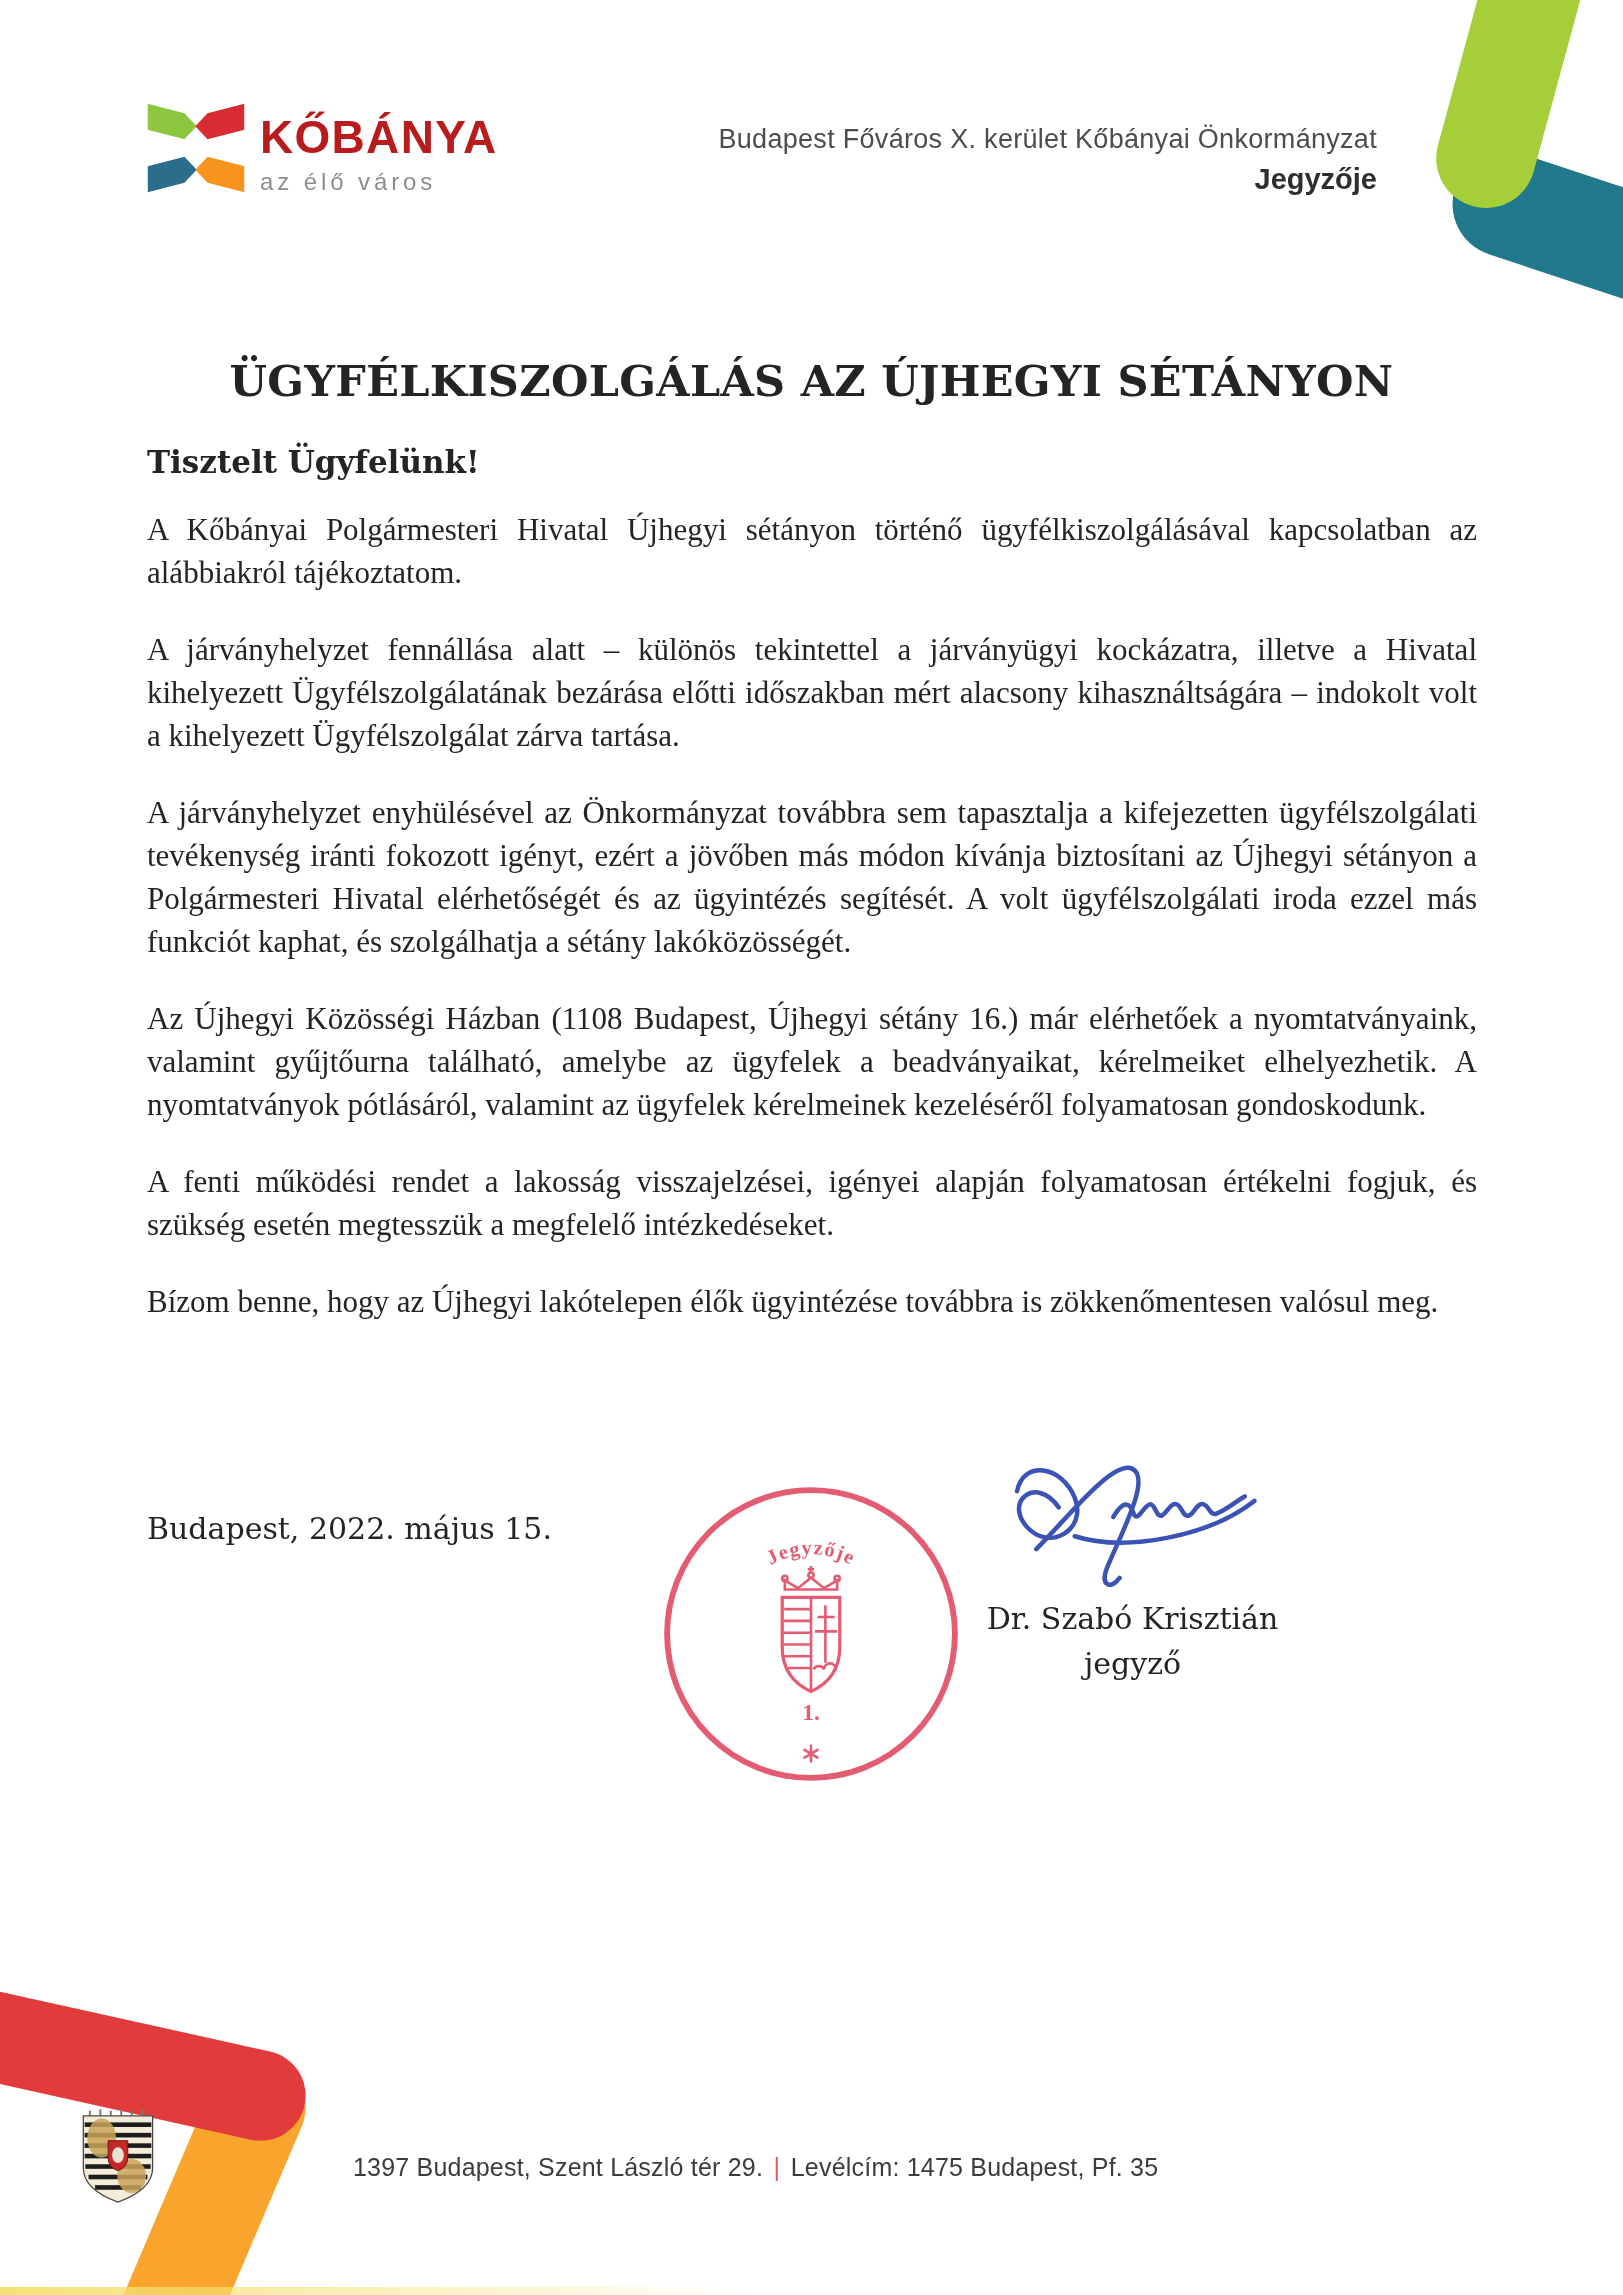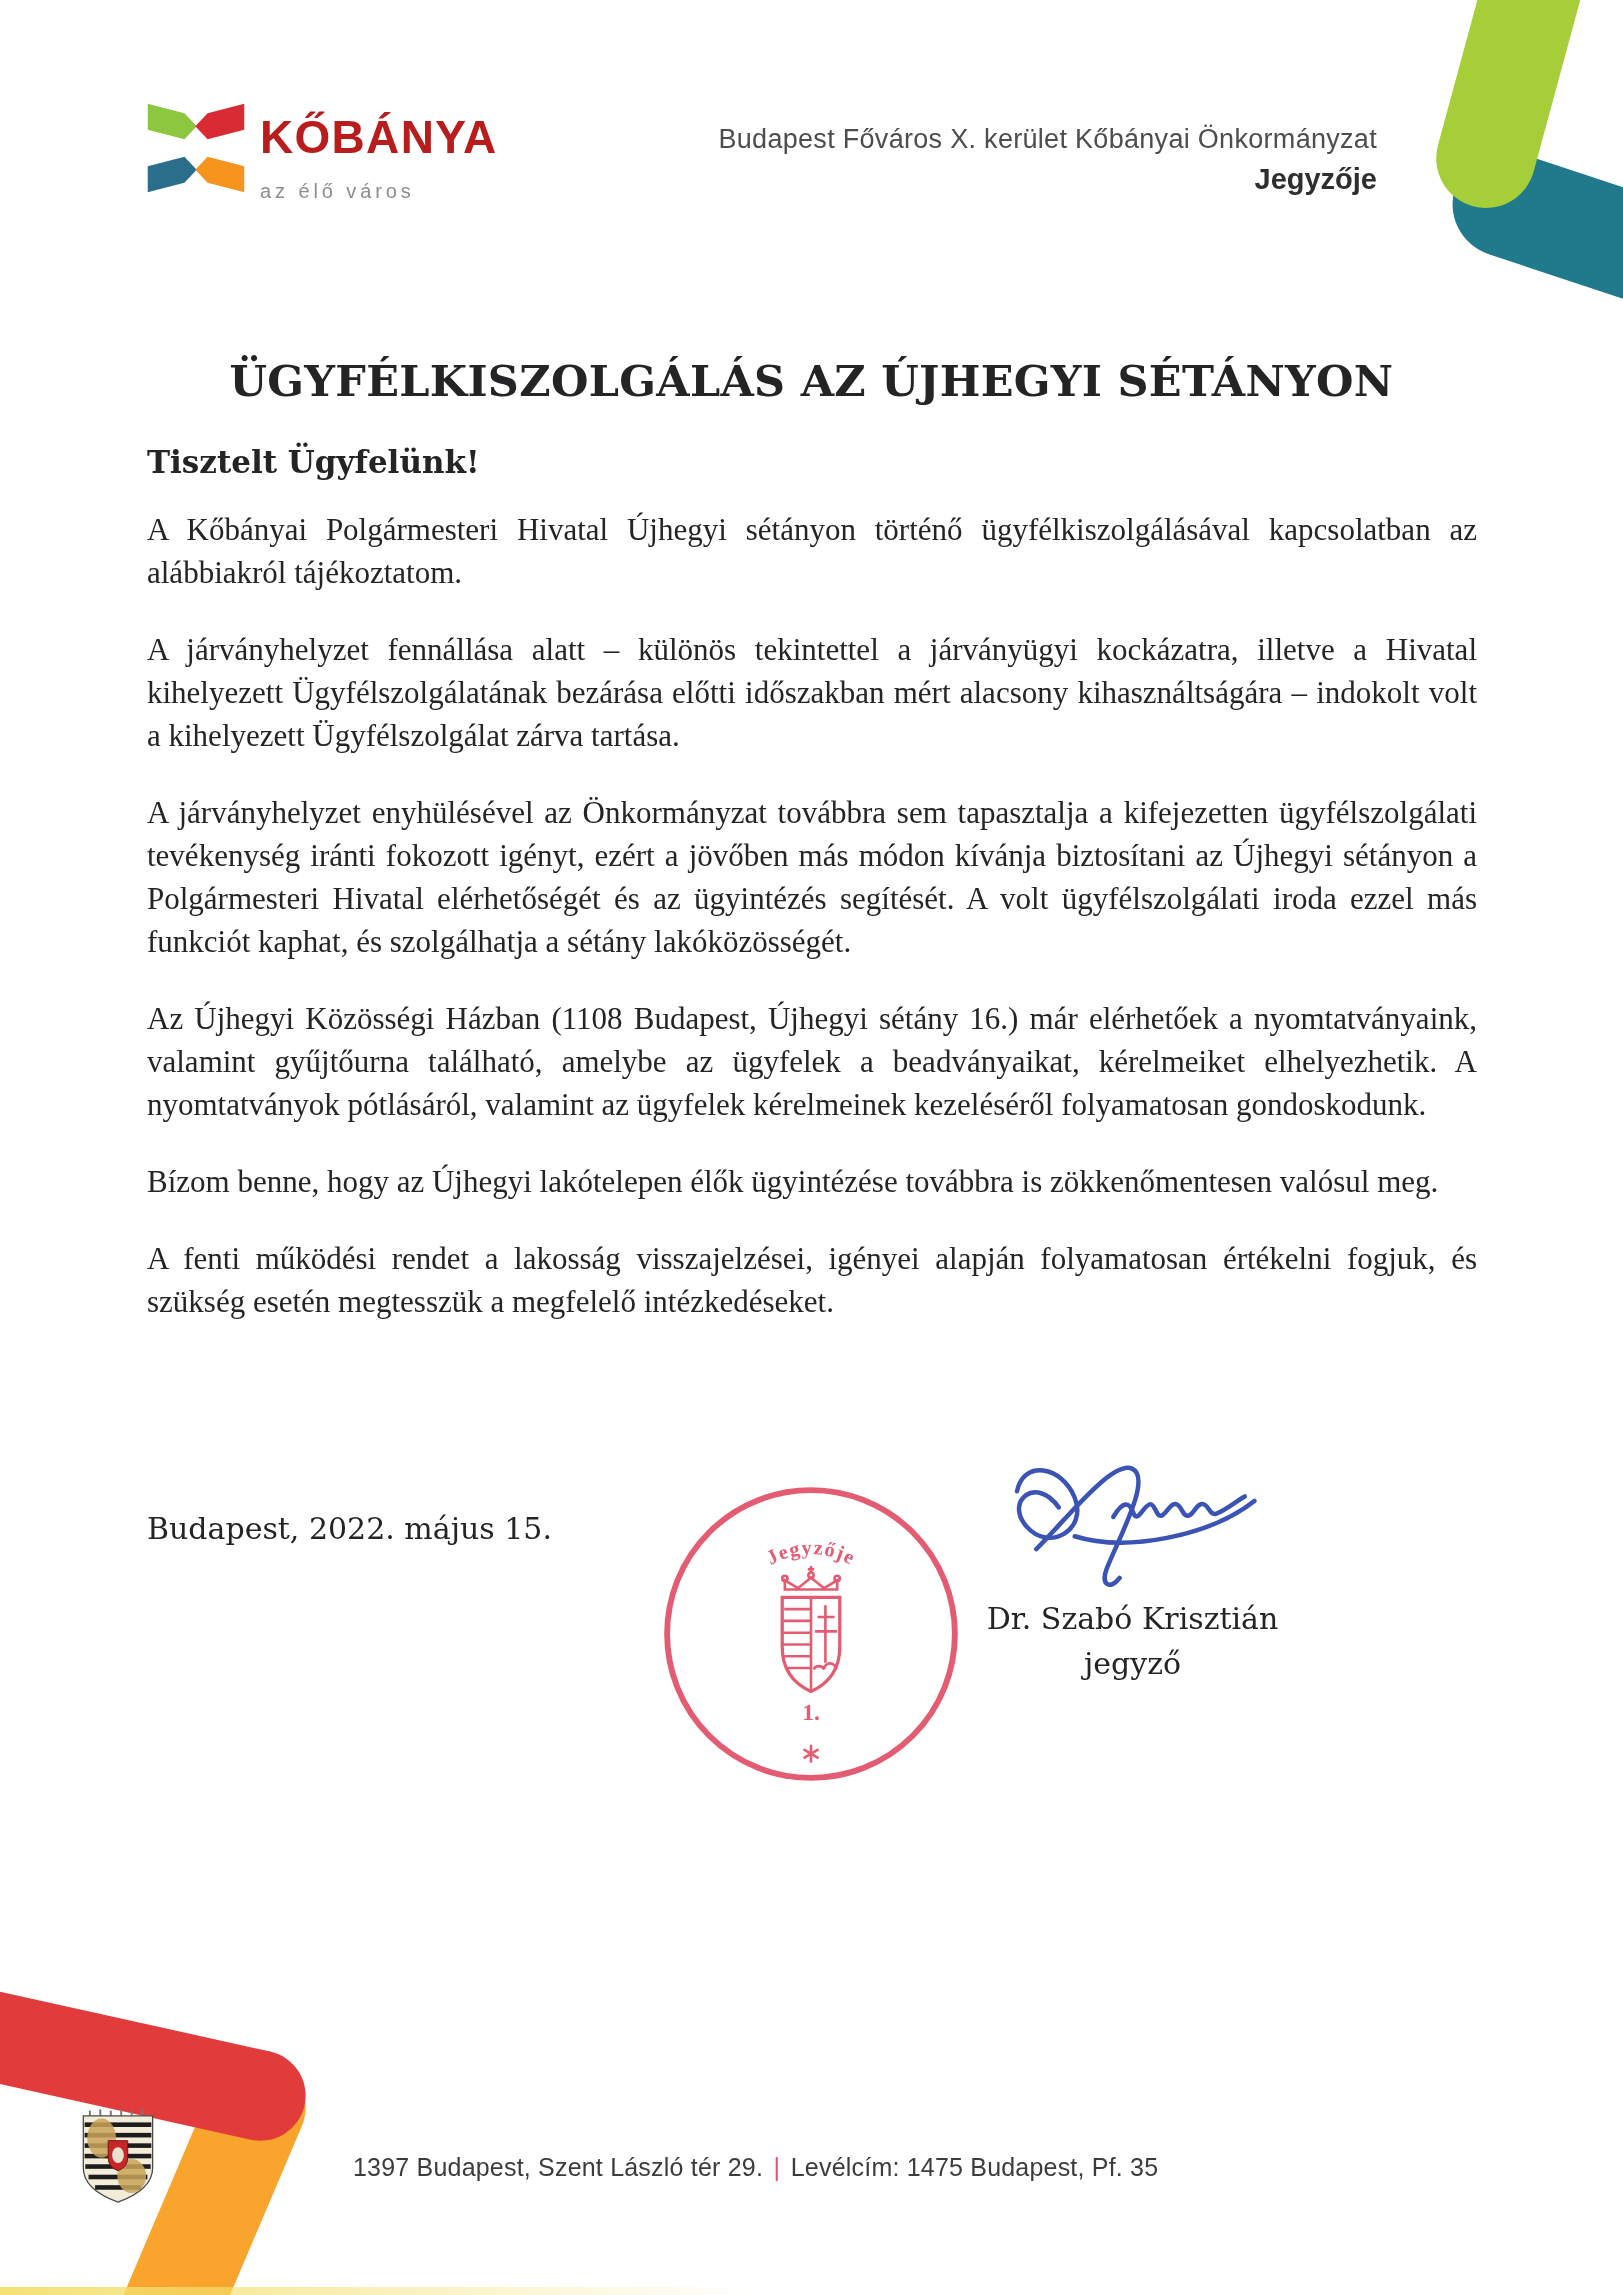--- a/index.html
+++ b/index.html
@@ -4,21 +4,21 @@
 <style>
   html,body{margin:0;padding:0;background:#ffffff;}
   .page{position:relative;width:1623px;height:2295px;background:#ffffff;overflow:hidden;
         font-family:"DejaVu Serif", serif;color:#242426;}
 
   
   .logo{position:absolute;left:145px;top:97px;display:flex;align-items:flex-start;}
   .logo-x{width:102px;height:102px;flex:0 0 auto;}
   .logo-words{margin-left:13px;padding-top:17px;font-family:"Liberation Sans",sans-serif;}
   .wordmark{font-size:46px;font-weight:700;letter-spacing:1.3px;color:#b91c1c;line-height:1;}
-  .tagline{font-size:20px;color:#8d8d8d;letter-spacing:3.9px;margin-top:21px;line-height:1;}
+  .tagline{font-size:24px;color:#8d8d8d;letter-spacing:3.9px;margin-top:10px;line-height:1;}
 
   .org{position:absolute;right:246px;top:124px;text-align:right;font-family:"Liberation Sans",sans-serif;}
   .org-line1{font-size:27px;color:#4d4d4f;letter-spacing:0.3px;line-height:1.15;}
   .org-line2{font-size:29px;color:#2e2e30;font-weight:700;margin-top:7.9px;}
 
   .corner-ribbon{position:absolute;right:0;top:0;width:209px;height:314px;}
 
   
   .title{position:absolute;left:0;right:0;top:356px;text-align:center;
          font-size:43px;font-weight:700;letter-spacing:0.3px;}
@@ -78,22 +78,22 @@
   </svg>
 
   <div class="title">ÜGYFÉLKISZOLGÁLÁS AZ ÚJHEGYI SÉTÁNYON</div>
   <div class="salutation">Tisztelt Ügyfelünk!</div>
 
   <div class="body-text">
     <p>A Kőbányai Polgármesteri Hivatal Újhegyi sétányon történő ügyfélkiszolgálásával kapcsolatban az alábbiakról tájékoztatom.</p>
     <p>A járványhelyzet fennállása alatt – különös tekintettel a járványügyi kockázatra, illetve a Hivatal kihelyezett Ügyfélszolgálatának bezárása előtti időszakban mért alacsony kihasználtságára – indokolt volt a kihelyezett Ügyfélszolgálat zárva tartása.</p>
     <p>A járványhelyzet enyhülésével az Önkormányzat továbbra sem tapasztalja a kifejezetten ügyfélszolgálati tevékenység iránti fokozott igényt, ezért a jövőben más módon kívánja biztosítani az Újhegyi sétányon a Polgármesteri Hivatal elérhetőségét és az ügyintézés segítését. A volt ügyfélszolgálati iroda ezzel más funkciót kaphat, és szolgálhatja a sétány lakóközösségét.</p>
     <p>Az Újhegyi Közösségi Házban (1108 Budapest, Újhegyi sétány 16.) már elérhetőek a nyomtatványaink, valamint gyűjtőurna található, amelybe az ügyfelek a beadványaikat, kérelmeiket elhelyezhetik. A nyomtatványok pótlásáról, valamint az ügyfelek kérelmeinek kezeléséről folyamatosan gondoskodunk.</p>
+    <p>A fenti működési rendet a lakosság visszajelzései, igényei alapján folyamatosan értékelni fogjuk, és szükség esetén megtesszük a megfelelő intézkedéseket.</p>
     <p>Bízom benne, hogy az Újhegyi lakótelepen élők ügyintézése továbbra is zökkenőmentesen valósul meg.</p>
-    <p>A fenti működési rendet a lakosság visszajelzései, igényei alapján folyamatosan értékelni fogjuk, és szükség esetén megtesszük a megfelelő intézkedéseket.</p>
   </div>
 
   <div class="date-line">Budapest, 2022. május 15.</div>
 
   <div class="sign-area">
     <svg class="sig-svg" viewBox="0 0 420 240" aria-hidden="true">
       <g fill="none" stroke="#3a53b4" stroke-width="7" stroke-linecap="round">
         <path d="M 95,105 C 60,55 10,95 45,135 C 80,175 140,140 120,90 C 100,40 40,30 30,80"></path>
         <path d="M 60,170 C 110,120 180,30 210,45 C 240,60 190,150 170,200 C 160,225 175,235 190,215"></path>
         <path d="M 180,120 C 195,95 205,95 212,115 C 218,130 228,100 238,100 C 245,100 247,120 255,118 C 263,116 268,98 278,100 C 287,102 288,120 297,118 C 306,116 310,98 320,100 C 330,102 330,118 340,115 C 355,110 372,95 385,88"></path>

